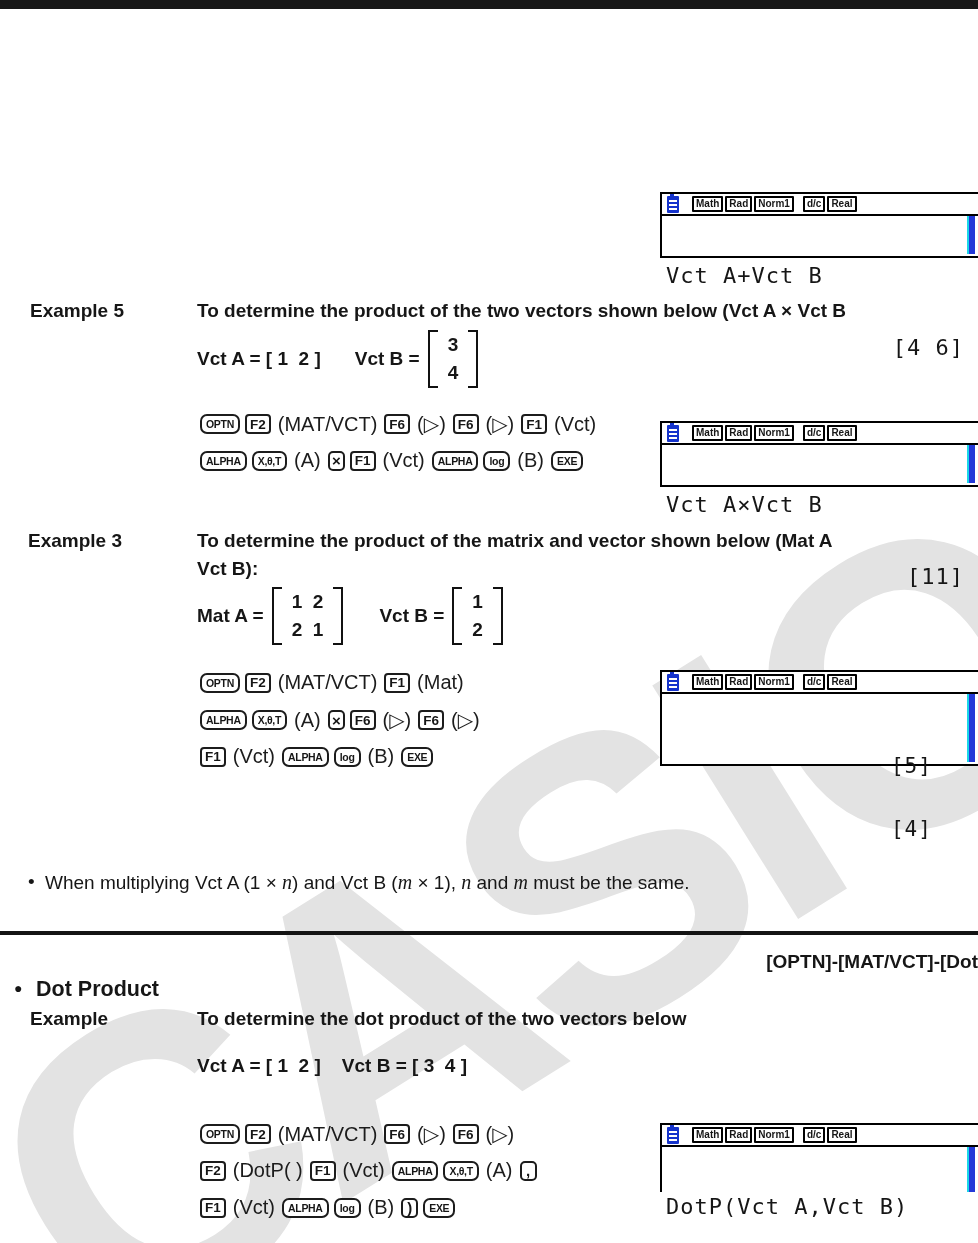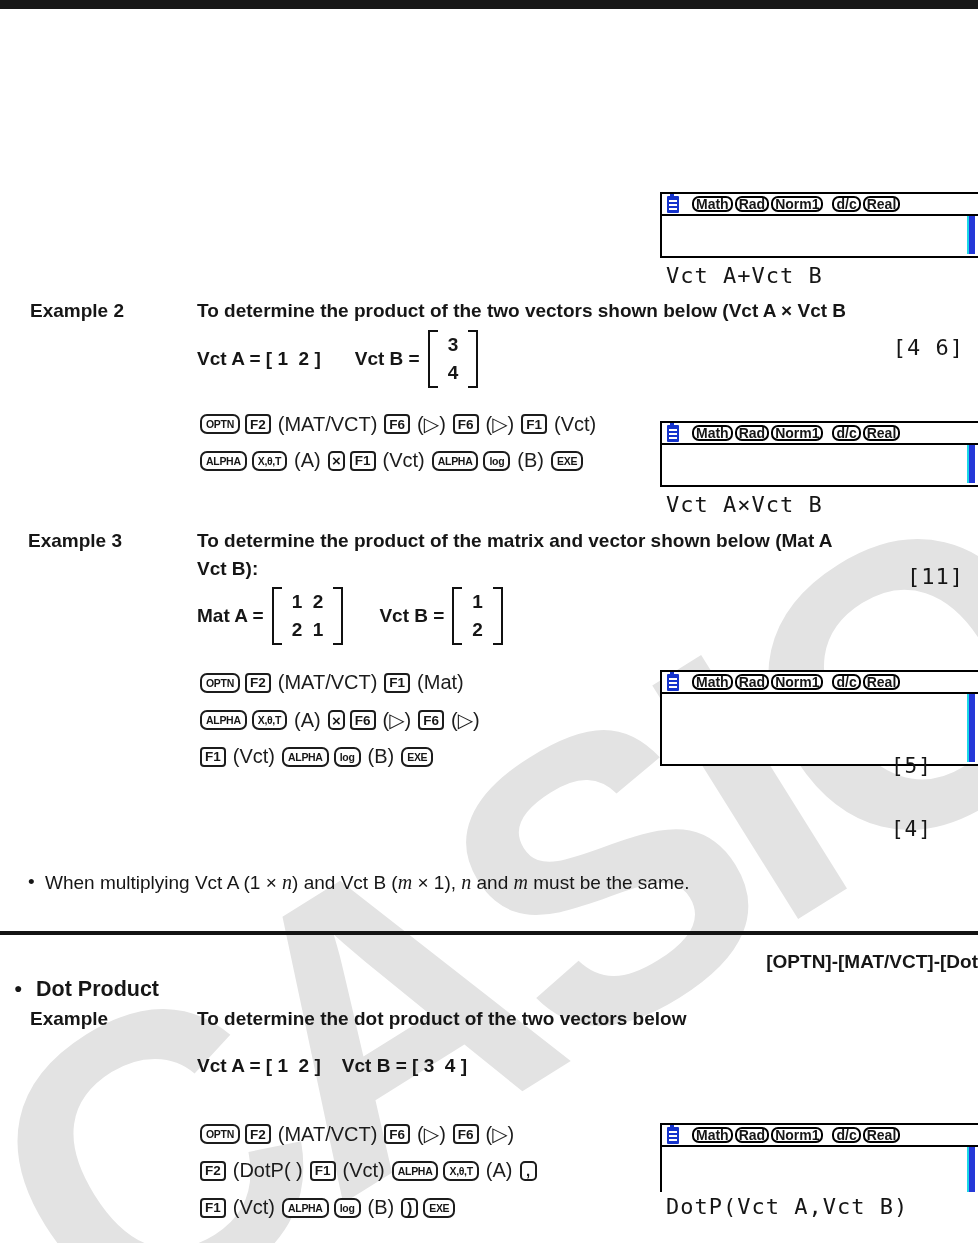--- a/index.html
+++ b/index.html
@@ -12,21 +12,21 @@
   .z{position:absolute;z-index:2;}
 
   
   .screen{position:absolute;left:660px;width:316px;background:#fff;border:2px solid #000;
           border-right:none;z-index:3;}
   .screen.nobottom{border-bottom:none;}
   .sbar{position:relative;height:20px;border-bottom:2px solid #000;display:flex;align-items:center;}
   .battery{position:relative;width:8px;height:13px;border:2px solid #1533cc;border-radius:1px;
            margin-left:5px;background:repeating-linear-gradient(180deg,#1533cc 0 2px,#fff 2px 4px);}
   .battery::before{content:"";position:absolute;left:1px;top:-4px;width:4px;height:2px;background:#1533cc;}
-  .badge{border:2px solid #000;border-radius:7px;font-size:14px;font-weight:bold;line-height:12px;
+  .badge{border:2px solid #000;border-radius:1px;font-size:10px;font-weight:bold;line-height:12px;
          padding:0 2px;margin-left:2px;white-space:nowrap;}
   .badge.first{margin-left:13px;}
   .badge.gap{margin-left:9px;}
   .sbody{position:relative;font-family:"DejaVu Sans Mono",monospace;font-size:22px;
          letter-spacing:1px;line-height:24px;white-space:pre;}
   .sline{padding-left:4px;}
   .sresult{text-align:right;padding-right:14px;}
   .scol{position:absolute;right:12px;top:20px;text-align:center;line-height:21px;font-size:21px;}
   .scroll{position:absolute;right:3px;top:22px;bottom:2px;width:6px;background:#2438d8;
           border-left:2px solid #19d6e8;z-index:4;}
@@ -78,21 +78,21 @@
       <span class="badge gap">d/c</span>
       <span class="badge">Real</span>
     </div>
     <div class="sbody">
       <div class="sline">Vct A+Vct B</div>
       <div class="sresult">[4 6]</div>
     </div>
     <div class="scroll"></div>
   </div>
 
-  <div class="z exlabel" style="left:30px;top:300px;">Example 2</div>
+  <div class="z exlabel" style="left:30px;top:300px;">Example 5</div>
   <div class="z exhead" style="left:197px;top:300px;">To determine the product of the two vectors shown below (Vct A × Vct B</div>
 
   <div class="z vecrow" style="left:197px;top:328px;height:62px;">
     <span class="beq">Vct A = [ 1  2 ]</span>
     <span class="beq" style="margin-left:34px;">Vct B =</span>
     <span class="vbr" style="height:58px;">
       <span class="bl"></span>
       <span class="cells">
         <div>3</div>
         <div>4</div>

